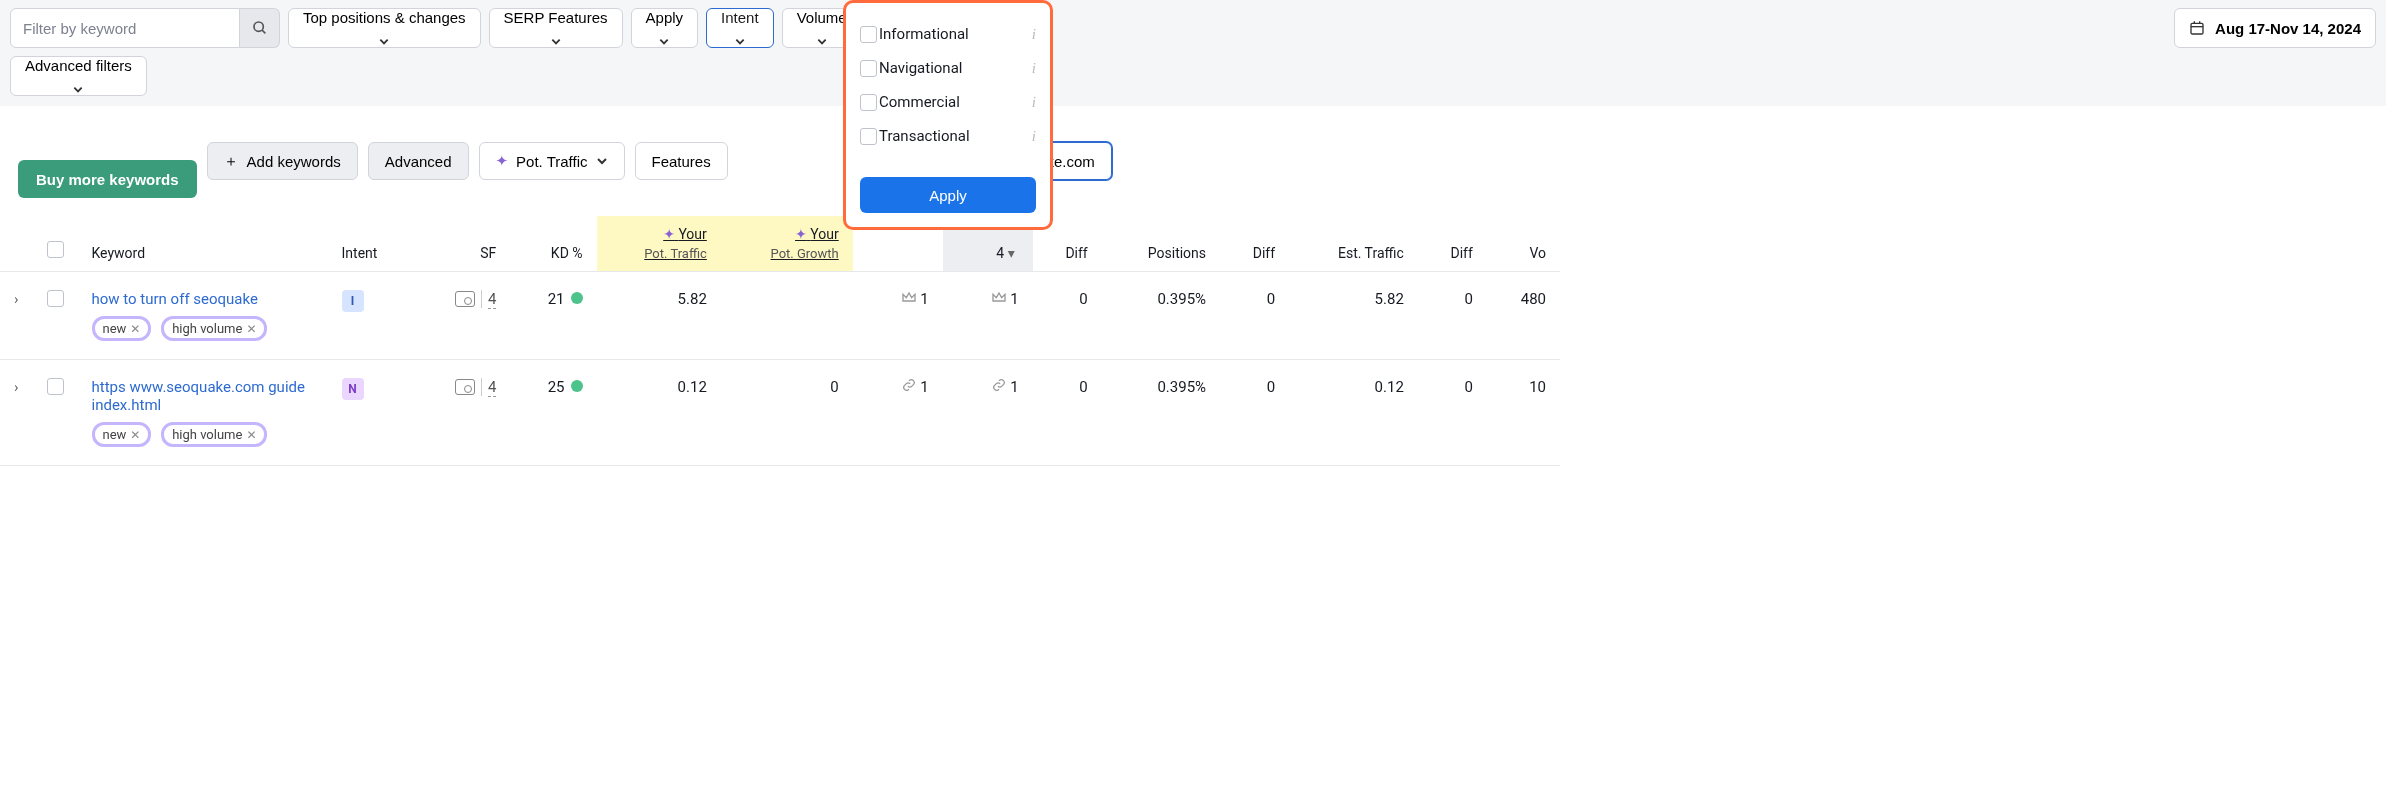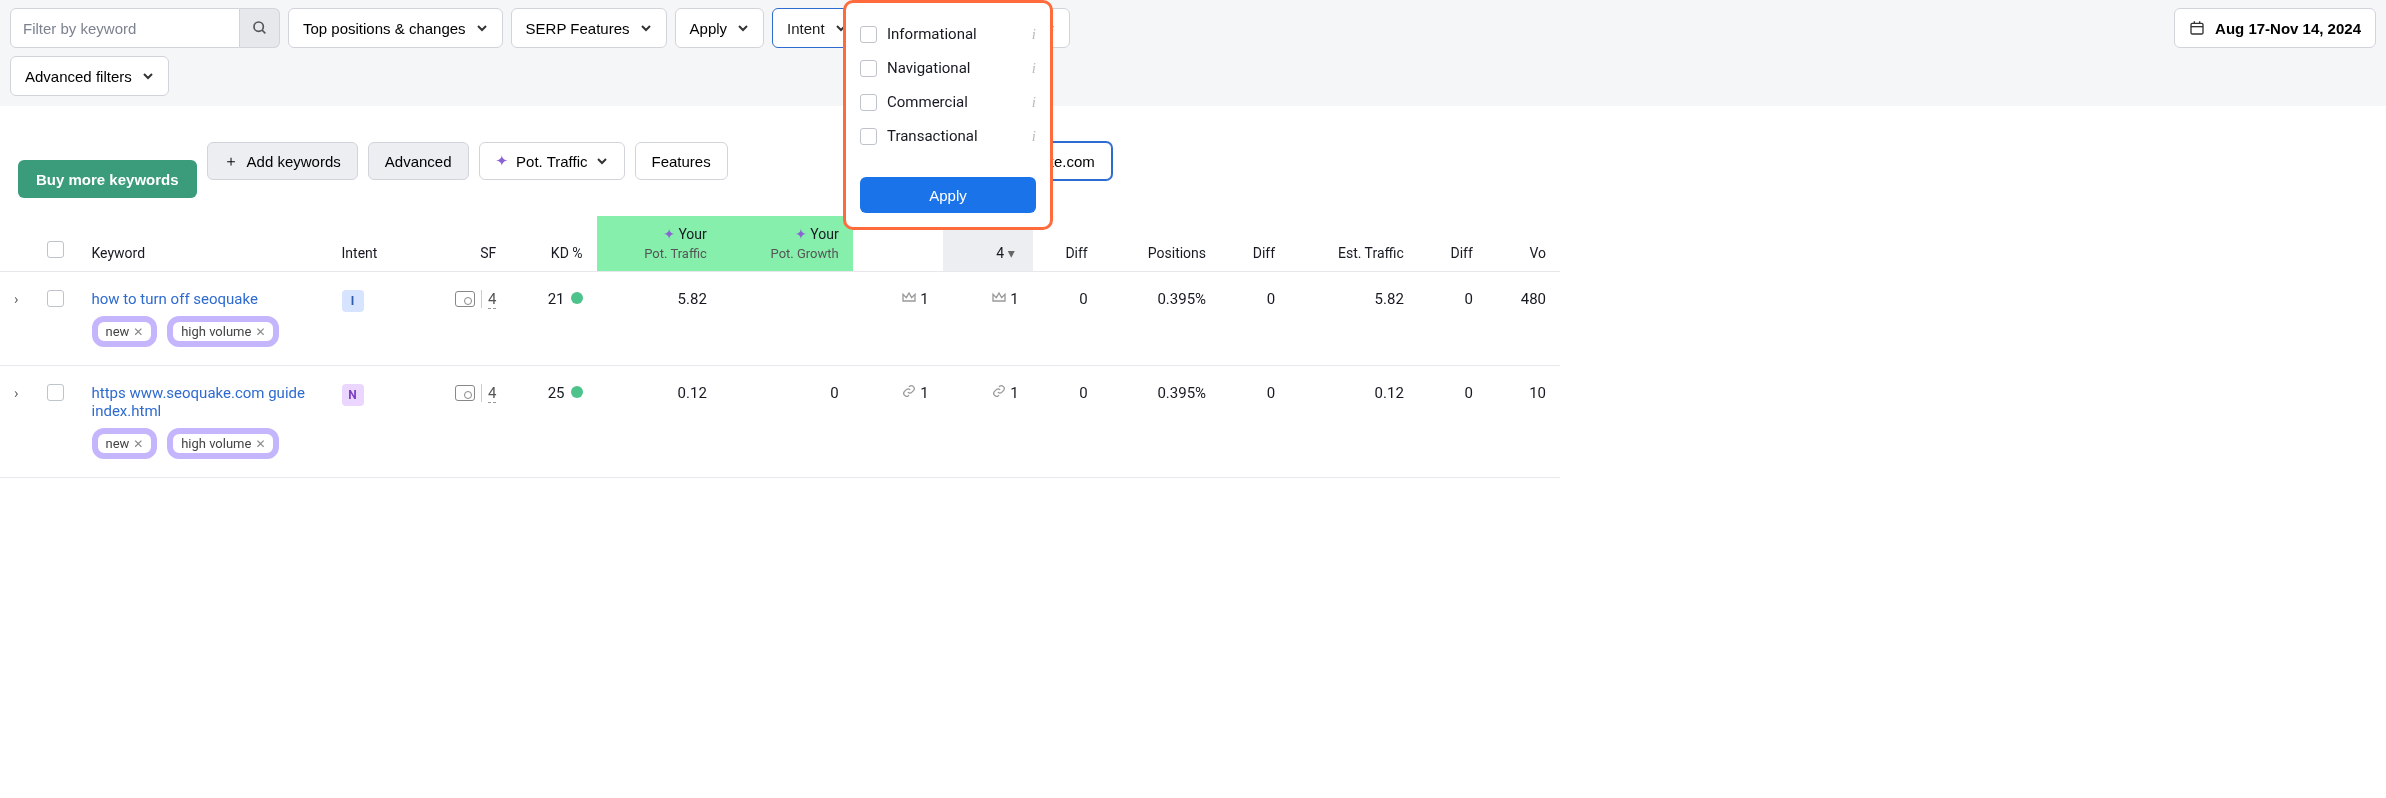--- a/index.html
+++ b/index.html
@@ -3,54 +3,54 @@
 <meta charset="utf-8">
 <style>
   * { box-sizing: border-box; margin: 0; padding: 0; }
   body { font-family: -apple-system, BlinkMacSystemFont, "Segoe UI", Roboto, Helvetica, Arial, sans-serif; font-size: 14px; background: #fff; color: #171a22; }
   .filter-bar { background: #f5f6f8; padding: 8px 10px; display: flex; flex-wrap: wrap; gap: 8px; align-items: center; }
   .filter-row2 { background: #f5f6f8; padding: 0 10px 10px 10px; }
   .search-wrap { display: flex; }
   .search-input { border: 1px solid #d1d4db; background: #fff; height: 40px; width: 230px; padding: 0 12px; font-size: 15px; border-radius: 6px 0 0 6px; }
   .search-input::placeholder { color: #7d828f; }
   .search-btn { border: 1px solid #d1d4db; border-left: none; background: #e6e8ec; width: 40px; height: 40px; border-radius: 0 6px 6px 0; display: flex; align-items: center; justify-content: center; cursor: pointer; }
-  .pill { border: 1px solid #d1d4db; background: #fff; height: 40px; padding: 0 14px; border-radius: 6px; display: inline-flex; align-items: center; gap: 10px; font-size: 15px; cursor: pointer; white-space: nowrap; }
+  .pill { border: 1px solid #d1d4db; background: #fff; height: 40px; padding: 0 14px; border-radius: 6px; display: inline-flex; align-items: center; gap: 10px; font-size: 15px; cursor: pointer; white-space: nowrap; flex-direction: column; }
   .pill.active { border-color: #2e6bd0; color: #1a1a1a; }
   .caret { display: inline-block; }
   .spacer { flex: 1; }
   .date-pill { border: 1px solid #d1d4db; background: #fff; height: 40px; padding: 0 14px; border-radius: 6px; display: inline-flex; align-items: center; gap: 10px; font-size: 15px; cursor: pointer; font-weight: 600; }
   .action-bar { padding: 18px 18px 0 18px; display: flex; gap: 10px; align-items: center; flex-wrap: wrap; position: relative; }
   .btn-green { background: #3a9c7b; color: #fff; border: none; height: 38px; padding: 0 18px; border-radius: 6px; font-size: 15px; font-weight: 600; cursor: pointer; margin-top: 36px; }
   .btn-grey { background: #eceef1; border: 1px solid #d1d4db; height: 38px; padding: 0 16px; border-radius: 6px; font-size: 15px; cursor: pointer; display: inline-flex; align-items: center; gap: 8px; }
   .btn-out { background: #fff; border: 1px solid #d1d4db; height: 38px; padding: 0 16px; border-radius: 6px; font-size: 15px; cursor: pointer; display: inline-flex; align-items: center; gap: 8px; }
   .btn-out.selected { border-color: #2e6bd0; box-shadow: 0 0 0 1px #2e6bd0; }
   .sparkle { color: #8a63d2; }
   .tbl { margin-top: 18px; width: 100%; overflow-x: auto; }
   table { border-collapse: collapse; min-width: 1560px; }
   th { text-align: left; font-weight: 400; color: #171a22; font-size: 14px; padding: 10px 14px; border-bottom: 1px solid #e6e8ec; vertical-align: bottom; white-space: nowrap; }
   th.right, td.right { text-align: right; }
-  th.pot { background: #86efac; }
+  th.pot { background: #fef9c3; text-decoration: underline; }
   th.sorted { background: #eceef1; }
   td { padding: 18px 14px; border-bottom: 1px solid #e6e8ec; vertical-align: top; font-size: 15px; }
   .kw-link { color: #2e6bd0; cursor: pointer; }
-  .tag { border: 6px solid #c4b5fd; color: #444; font-size: 13px; padding: 2px 8px; border-radius: 12px; display: inline-flex; align-items: center; gap: 4px; margin-top: 8px; margin-right: 6px; }
+  .tag { border: 3px solid #c4b5fd; color: #444; font-size: 13px; padding: 2px 8px; border-radius: 12px; display: inline-flex; align-items: center; gap: 4px; margin-top: 8px; margin-right: 6px; }
   .x { color: #888; font-size: 12px; }
   .chev { color: #666; cursor: pointer; }
   .cb { width: 17px; height: 17px; border: 1.5px solid #bfc3cc; border-radius: 3px; display: inline-block; }
   .intent-badge { width: 22px; height: 22px; border-radius: 4px; font-size: 12px; font-weight: 700; display: inline-flex; align-items: center; justify-content: center; }
   .intent-I { background: #d6e4ff; color: #2e5aac; }
   .intent-N { background: #ead6ff; color: #7b3fc4; }
   .sf-cell { display: inline-flex; align-items: center; gap: 6px; color: #555; }
   .underline-dash { border-bottom: 1px dashed #999; }
   .kd-dot { width: 12px; height: 12px; border-radius: 50%; background: #4cc38a; display: inline-block; margin-left: 6px; }
   .crown-ico { color: #999; }
   .col-sub { font-size: 13px; color: #555; display: block; margin-top: 4px; }
   .sort-icon { color: #666; margin-right: 4px; }
   .dropdown { position: absolute; background: #fff; border: 3px solid #ff6b3d; border-radius: 10px; padding: 14px 14px 14px 14px; z-index: 50; width: 210px; top: 0px; left: 843px; }
-  .dropdown-row { display: flex; align-items: center; gap: 10px; padding: 8px 0; font-size: 15px; }
+  .dropdown-row { display: flex; align-items: center; gap: 2px; padding: 8px 0; font-size: 15px; }
   .dropdown-row .info { color: #bbb; font-style: italic; margin-left: auto; font-family: serif; }
   .apply-btn { background: #1a73e8; color: #fff; border: none; width: 100%; height: 36px; border-radius: 6px; font-size: 15px; font-weight: 500; cursor: pointer; margin-top: 24px; }
   .filter-outer { position: relative; }
   .sf-icon-box { border: 1.5px solid #888; border-radius: 3px; width: 20px; height: 16px; display: inline-block; position: relative; }
   .sf-icon-box::after { content: ""; position: absolute; right: 2px; bottom: 1px; width: 6px; height: 6px; border: 1.5px solid #888; border-radius: 50%; }
   .link-icon { display: inline-block; color: #888; }
 </style>
 </head>
 <body>
 

